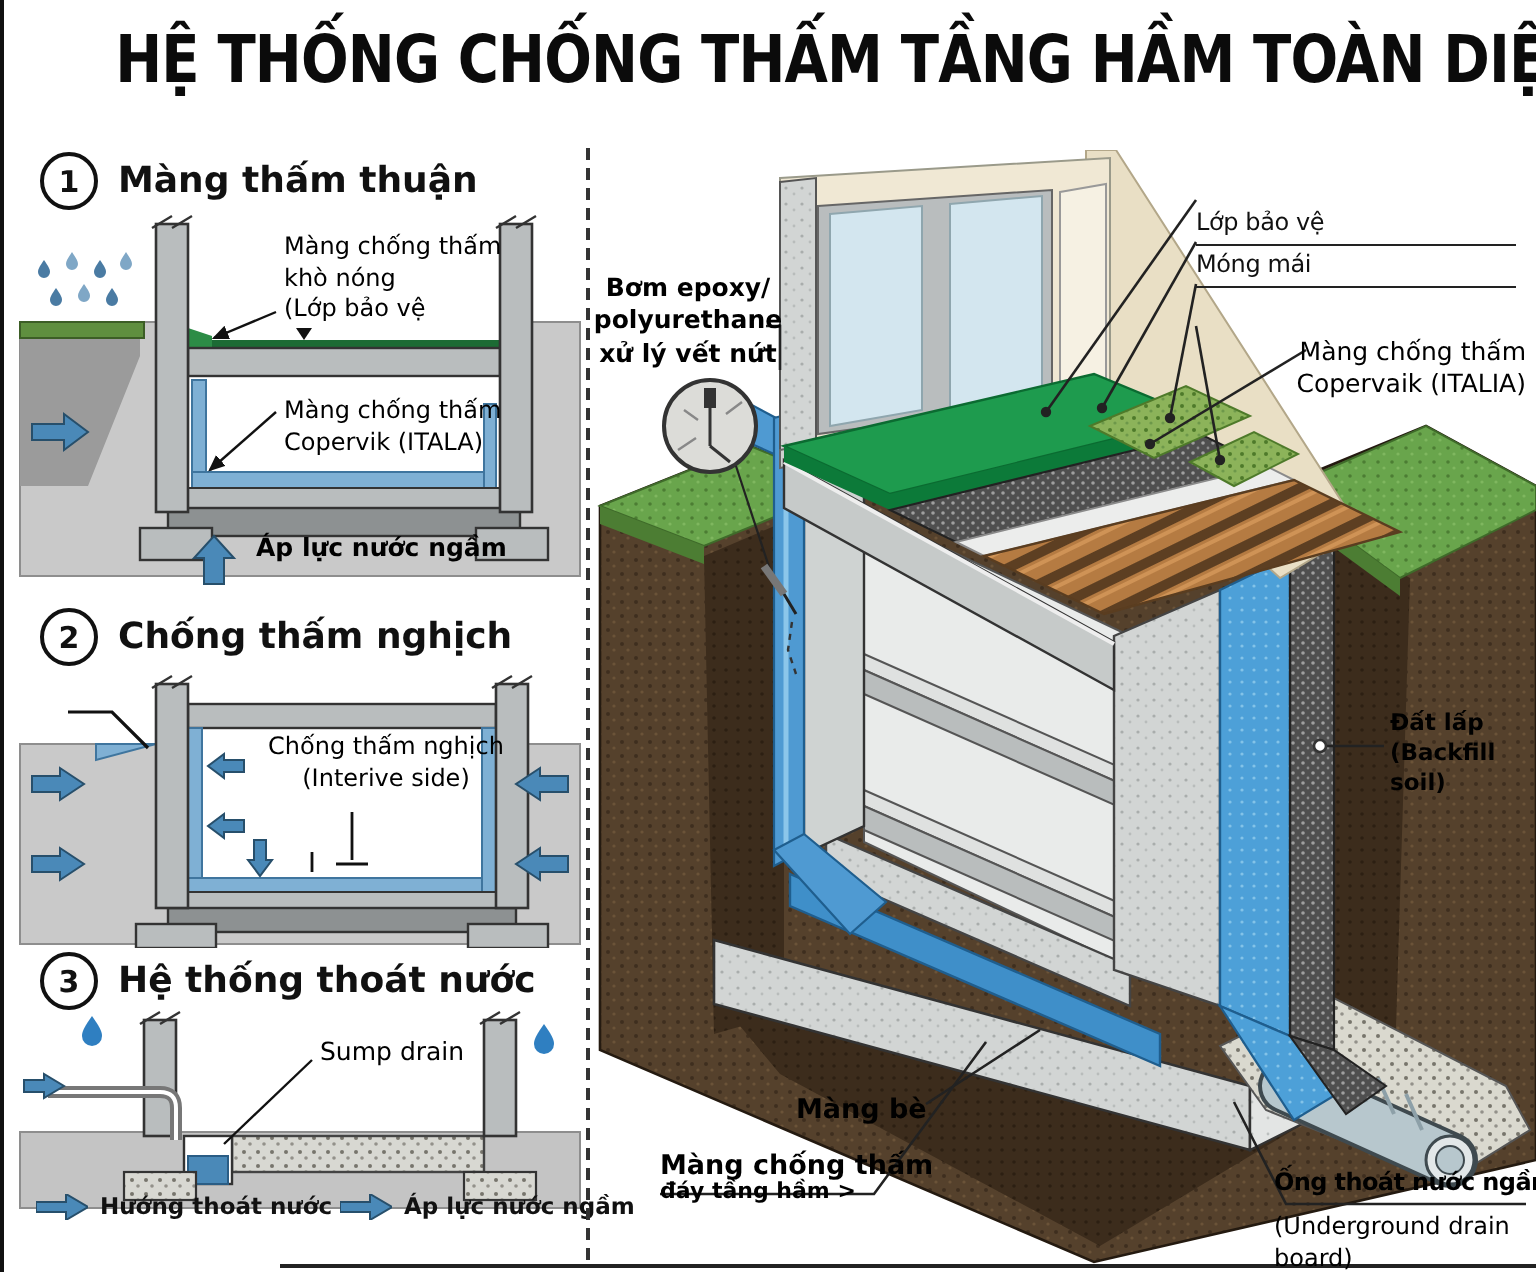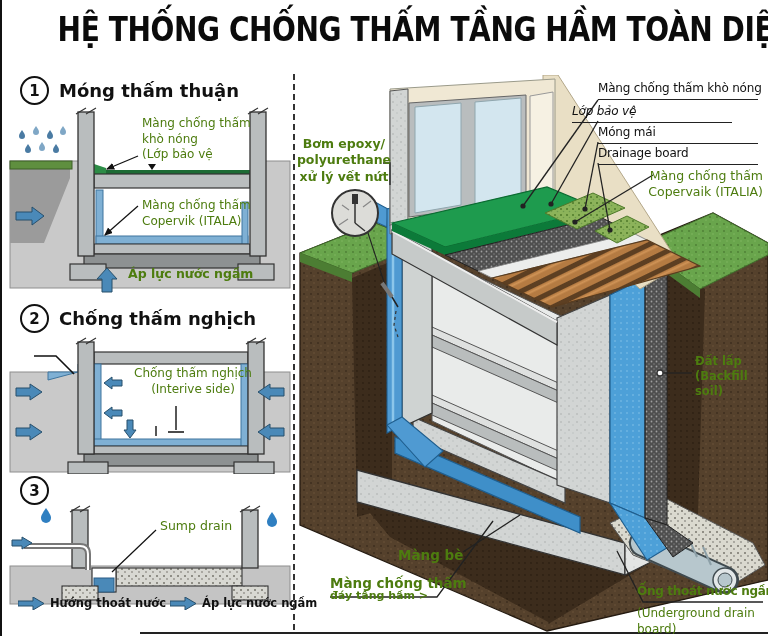--- a/index.html
+++ b/index.html
@@ -8,21 +8,21 @@
   .edge-left{position:absolute;left:0;top:0;width:2px;height:636px;background:#111;}
   .edge-bottom{position:absolute;left:140px;top:632px;width:628px;height:2px;background:#222;}
   .title{position:absolute;left:0;top:10px;width:768px;text-align:center;
          font-size:33px;font-weight:800;letter-spacing:-.5px;transform:scaleX(.85);
          transform-origin:center;white-space:nowrap;color:#0b0b0b;}
   .section{position:absolute;left:8px;width:284px;}
   .sec-head{position:absolute;left:12px;display:flex;align-items:center;gap:10px;}
   .circle-num{display:inline-flex;align-items:center;justify-content:center;width:25px;height:25px;
         border:2.5px solid #111;border-radius:50%;font-size:15px;font-weight:700;flex:0 0 auto;}
   .sec-title{font-size:18px;font-weight:700;white-space:nowrap;}
-  .lbl{position:absolute;font-size:12px;line-height:1.3;white-space:pre-line;color:#4d7c0f;}
+  .lbl{position:absolute;font-size:12px;line-height:1.3;white-space:pre-line;color:#000000;}
   .lbl.b{font-weight:700;}
   .lbl.c{text-align:center;}
   .lbl.r{text-align:right;}
   .toplbl{position:absolute;font-size:12px;letter-spacing:-.2px;white-space:nowrap;
           border-bottom:1.5px solid #222;padding-bottom:4px;width:160px;}
   .legend{position:absolute;display:flex;align-items:center;gap:6px;}
   .legend .txt{font-size:11.5px;font-weight:700;white-space:nowrap;}
   svg{display:block;}
   .abs{position:absolute;}
 </style>
@@ -31,21 +31,21 @@
 
 <div class="page">
   <div class="edge-left"></div>
   <div class="edge-bottom"></div>
 
   <div class="title">HỆ THỐNG CHỐNG THẤM TẦNG HẦM TOÀN DIỆN</div>
 
   <div class="section" style="top:70px;height:230px;">
     <div class="sec-head" style="top:6px;">
       <span class="circle-num">1</span>
-      <span class="sec-title">Móng thấm thuận</span>
+      <span class="sec-title">Màng thấm thuận</span>
     </div>
     <svg class="abs" style="left:0;top:36px" width="284" height="192" viewBox="0 0 284 192">
       <defs>
         <marker id="m1" markerWidth="8" markerHeight="8" refX="6" refY="3" orient="auto">
           <path d="M0,0 L7,3 L0,6 Z" fill="#111"></path>
         </marker>
       </defs>
 
       <rect x="2" y="55" width="280" height="127" fill="#c9c9c9" stroke="#8e8e8e" stroke-width="1"></rect>
 
@@ -134,20 +134,21 @@
       </g>
       <path d="M168,72 L168,96 M160,98 L176,98 M148,92 L148,102" stroke="#111" stroke-width="1.4" fill="none"></path>
     </svg>
     <div class="lbl c" style="left:120px;top:66px;width:130px;">Chống thấm nghịch
 (Interive side)</div>
   </div>
 
   <div class="section" style="top:474px;height:162px;">
     <div class="sec-head" style="top:2px;">
       <span class="circle-num">3</span>
+      <span class="sec-title">Hệ thống thoát nước</span>
     </div>
     <svg class="abs" style="left:0;top:30px" width="284" height="104" viewBox="0 0 284 104">
       <defs>
         <pattern id="pGravel3" width="7" height="7" patternUnits="userSpaceOnUse">
           <rect width="7" height="7" fill="#d8d8d2"></rect>
           <circle cx="2" cy="2" r="1" fill="#77756c"></circle>
           <circle cx="5" cy="5" r="0.9" fill="#93918a"></circle>
         </pattern>
       </defs>
       <rect x="2" y="62" width="280" height="38" fill="#c4c4c4" stroke="#8e8e8e" stroke-width="1"></rect>
@@ -331,24 +332,22 @@
     <g fill="#222">
       <circle cx="228" cy="131" r="2.6"></circle>
         <circle cx="256" cy="129" r="2.6"></circle>
       <circle cx="290" cy="134" r="2.6"></circle>
         <circle cx="315" cy="155" r="2.6"></circle>
       <circle cx="280" cy="147" r="2.6"></circle>
     </g>
     <circle cx="365" cy="298" r="3" fill="#fff" stroke="#333" stroke-width="1.3"></circle>
   </svg>
 
-  <div class="toplbl" style="left:598px;top:81px;">Màng chống thấm khò nóng</div>
-  <div class="toplbl" style="left:572px;top:104px;font-style:italic;">Lớp bảo vệ</div>
+  <div class="toplbl" style="left:598px;top:104px;">Lớp bảo vệ</div>
   <div class="toplbl" style="left:598px;top:125px;">Móng mái</div>
-  <div class="toplbl" style="left:598px;top:146px;">Drainage board</div>
   <div class="lbl r" style="left:636px;top:168px;width:127px;font-size:12.5px;">Màng chống thấm
 Copervaik (ITALIA)</div>
   <div class="lbl b" style="left:695px;top:354px;font-size:11.5px;">Đất lấp
 (Backfill soil)</div>
   <div class="lbl b c" style="left:294px;top:136px;width:100px;font-size:12.5px;">Bơm epoxy/
 polyurethane
 xử lý vết nứt</div>
   <div class="lbl b" style="left:398px;top:547px;font-size:13.5px;">Màng bè</div>
   <div class="lbl b" style="left:330px;top:575px;font-size:13.5px;">Màng chống thấm</div>
   <div class="lbl b" style="left:330px;top:589px;font-size:11px;">đáy tầng hầm &gt;</div>

